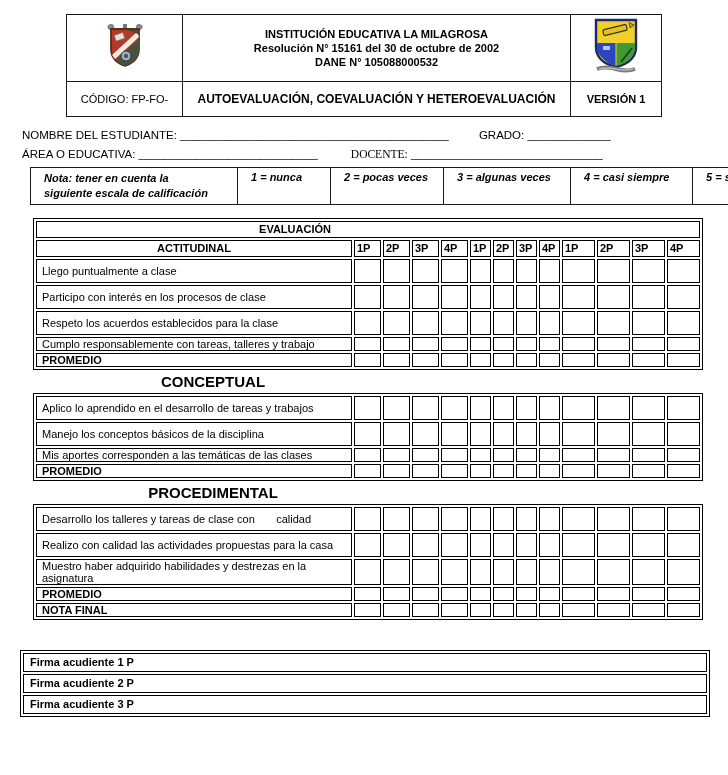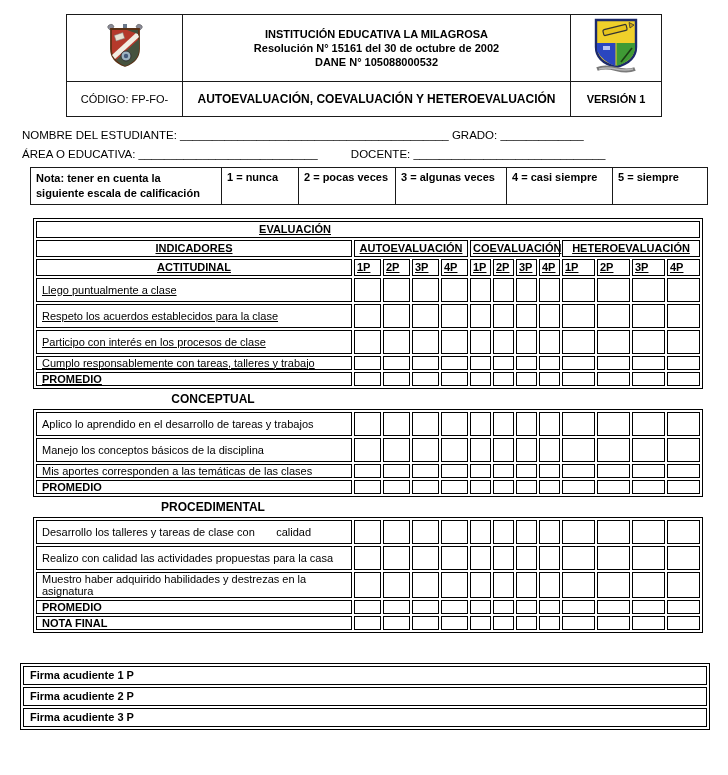--- a/index.html
+++ b/index.html
@@ -21,46 +21,46 @@
   .hrow2 td{height:30px;}
   .code-cell{font-size:11px;}
   .form-title-cell{font-weight:bold;font-size:12px;}
   .version-cell{font-weight:bold;font-size:11px;}
   .h-row1 td{height:62px;text-align:center;}
   
   .info-block{margin:12px 0 6px 22px;font-size:11.5px;}
   .info-line{margin-bottom:7px;white-space:nowrap;}
   .blank{letter-spacing:0;}
   .lbl{}
-  .ml14{margin-left:0;} .ml30{margin-left:30px;}
+  .ml14{margin-left:27px;} .ml30{margin-left:30px;font-family:Liberation Serif, serif;}
   
   .note-table{border-collapse:collapse;table-layout:fixed;margin-left:30px;width:645px;}
-  .note-table td{border:1.5px solid #1a1a1a;font-weight:bold;font-size:11px;padding:3px 5px;vertical-align:top;}
+  .note-table td{border:1.5px solid #1a1a1a;font-weight:bold;font-size:11px;padding:3px 13px;vertical-align:top;font-style:italic;}
   .note-table .note-cell{width:180px;line-height:1.35;}
   .lv1{width:66px;} .lv2{width:86px;} .lv3{width:100px;} .lv4{width:95px;} .lv5{width:84px;}
   
   .score-table{
     border-collapse:separate;border-spacing:2px;table-layout:fixed;
     margin-left:33px;width:666px;background:#fff;border:1px solid #000;
   }
   .score-table td{border:1px solid #000;font-size:11px;padding:0 2px;vertical-align:middle;}
   .score-table td.ind{text-align:left;padding-left:5px;white-space:pre-wrap;}
   .b{font-weight:bold;}
   .ctr{text-align:center;}
   .hrow td{height:15px;}
   .r-tall td{height:22px;}
   .r-sm td{height:11px;}
   .title-cell{text-align:center;padding-right:148px !important;height:15px;}
   .sc{background:#fff;}
   .ph{text-align:left;font-weight:bold;}
   .section-head{
     width:360px;margin:3px 0 3px 33px;text-align:center;
-    font-weight:bold;font-size:12px;
+    font-weight:bold;font-size:15px;
   }
-  .mt13{margin-top:13px;text-decoration:underline;}
+  .mt13{margin-top:13px;}
   
   .firma-table{
     border-collapse:separate;border-spacing:2px;table-layout:fixed;
     margin:30px 0 0 20px;width:690px;border:1px solid #000;background:#fff;
   }
   .firma-table td{border:1px solid #000;font-weight:bold;font-size:11px;height:15px;padding:1px 6px;}
   
   .logo-wrap{display:inline-block;}
 </style>
 </head>
@@ -161,26 +161,20 @@
         <col style="width: 33px;">
         <col style="width: 33px;">
         <col style="width: 33px;">
         <col style="width: 33px;">
       </colgroup>
     <tbody>
         <tr class="hrow">
       <td colspan="13" class="b title-cell">EVALUACIÓN</td>
     </tr>
     <tr class="hrow">
-      <td class="b ctr">INDICADORES</td>
-      <td colspan="4" class="b ctr">AUTOEVALUACIÓN</td>
-      <td colspan="4" class="b ctr">COEVALUACIÓN</td>
-      <td colspan="4" class="b ctr">HETEROEVALUACIÓN</td>
-    </tr>
-    <tr class="hrow">
       <td class="b ctr">ACTITUDINAL</td>
     <td class="sc ph">1P</td>
           <td class="sc ph">2P</td>
           <td class="sc ph">3P</td>
           <td class="sc ph">4P</td>
           <td class="sc ph">1P</td>
           <td class="sc ph">2P</td>
           <td class="sc ph">3P</td>
           <td class="sc ph">4P</td>
           <td class="sc ph">1P</td>
@@ -197,36 +191,36 @@
           <td class="sc"></td>
           <td class="sc"></td>
           <td class="sc"></td>
           <td class="sc"></td>
           <td class="sc"></td>
           <td class="sc"></td>
           <td class="sc"></td>
           <td class="sc"></td>
         </tr>
     <tr class="r-tall">
+      <td class="ind">Participo con interés en los procesos de clase</td>
+    <td class="sc"></td>
+          <td class="sc"></td>
+          <td class="sc"></td>
+          <td class="sc"></td>
+          <td class="sc"></td>
+          <td class="sc"></td>
+          <td class="sc"></td>
+          <td class="sc"></td>
+          <td class="sc"></td>
+          <td class="sc"></td>
+          <td class="sc"></td>
+          <td class="sc"></td>
+        </tr>
+    <tr class="r-tall">
       <td class="ind">Respeto los acuerdos establecidos para la clase</td>
-    <td class="sc"></td>
-          <td class="sc"></td>
-          <td class="sc"></td>
-          <td class="sc"></td>
-          <td class="sc"></td>
-          <td class="sc"></td>
-          <td class="sc"></td>
-          <td class="sc"></td>
-          <td class="sc"></td>
-          <td class="sc"></td>
-          <td class="sc"></td>
-          <td class="sc"></td>
-        </tr>
-    <tr class="r-tall">
-      <td class="ind">Participo con interés en los procesos de clase</td>
     <td class="sc"></td>
           <td class="sc"></td>
           <td class="sc"></td>
           <td class="sc"></td>
           <td class="sc"></td>
           <td class="sc"></td>
           <td class="sc"></td>
           <td class="sc"></td>
           <td class="sc"></td>
           <td class="sc"></td>

